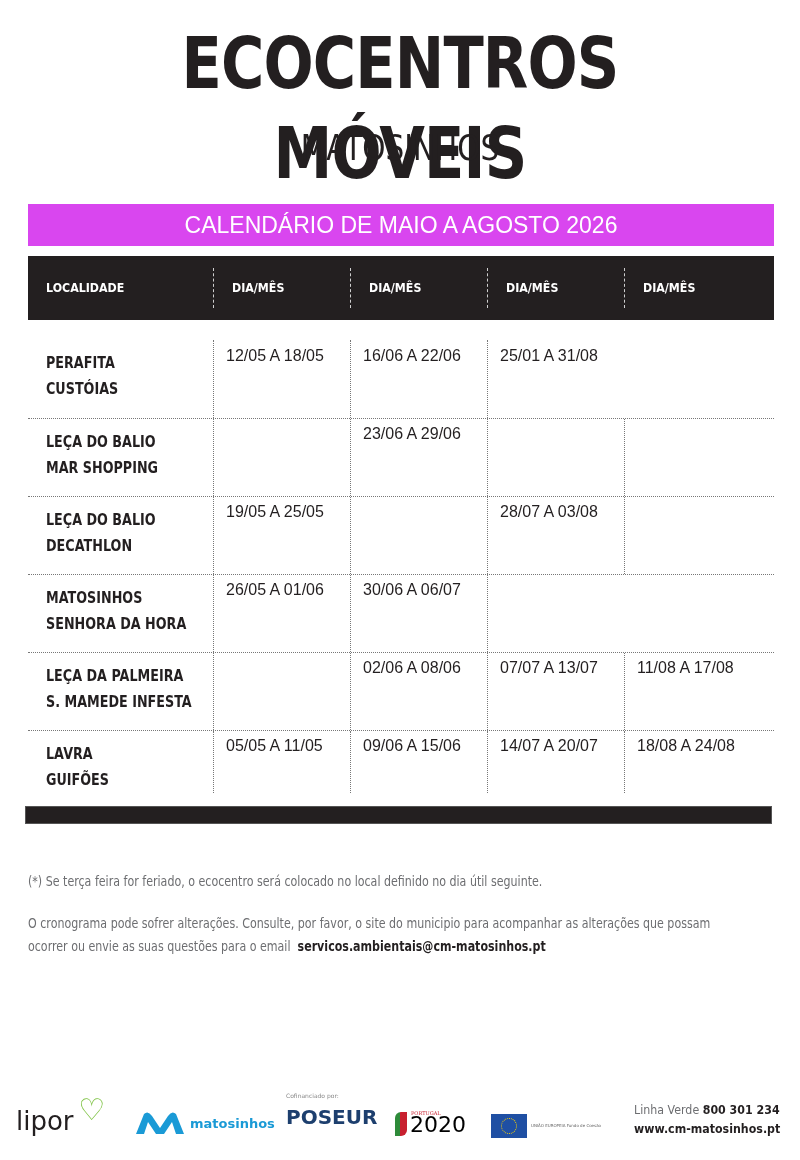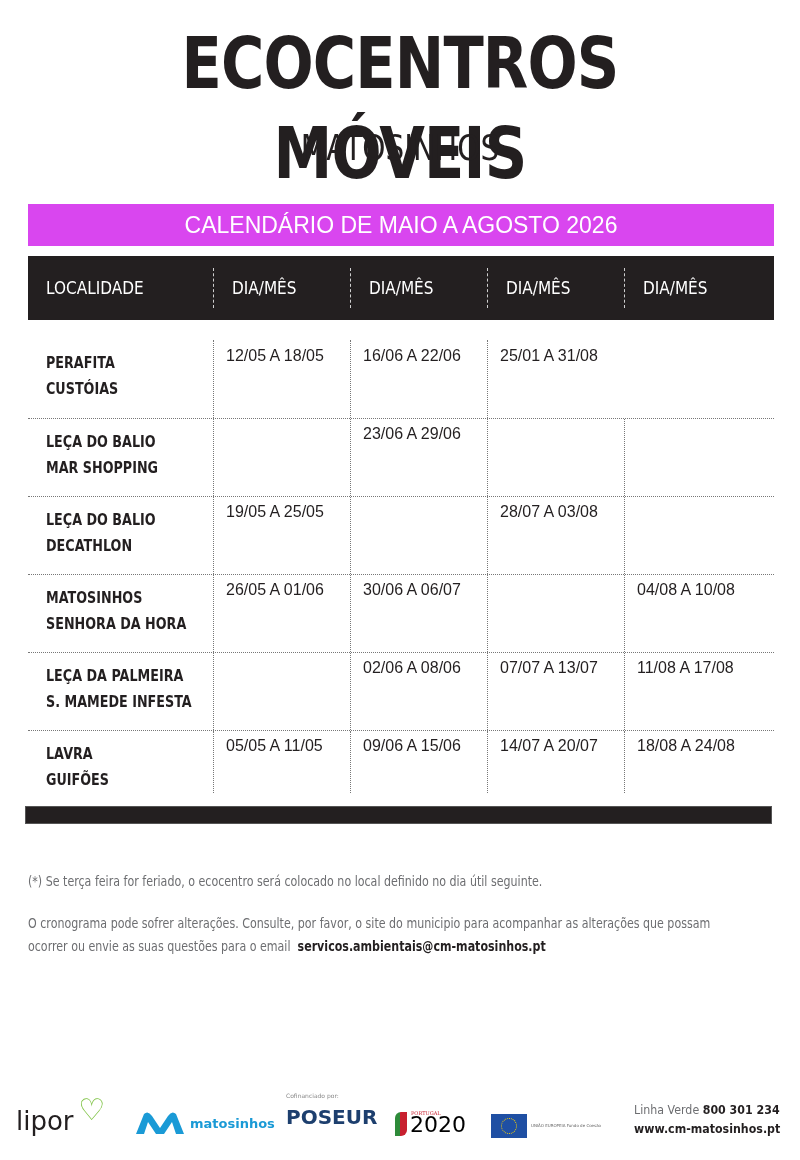--- a/index.html
+++ b/index.html
@@ -20,22 +20,22 @@
   .green-bar {
     position: absolute; left: 28px; top: 204px; width: 746px; height: 42px;
     background: #d946ef; color: #ffffff; text-align: center;
     font-family: "Liberation Sans", sans-serif; font-size: 23px; line-height: 42px;
   }
   .table-head {
     position: absolute; left: 28px; top: 256px; width: 746px; height: 64px;
     background: #231f20; display: flex; align-items: center;
   }
   .th {
-    color: #ffffff; font-family: "DejaVu Sans", sans-serif; font-weight: normal;
-    font-size: 18px; height: 40px; line-height: 40px; position: relative;
+    color: #ffffff; font-family: "DejaVu Sans", sans-serif; font-weight: bold;
+    font-size: 13px; height: 40px; line-height: 40px; position: relative;
     transform-origin: left center;
   }
   .th span { display: inline-block; transform: scaleX(0.85); transform-origin: left center; }
   .th.loc { width: 185px; padding-left: 18px; }
   .th.col { width: 137px; padding-left: 18px; border-left: 1px dashed #cfcfcf; }
   .th.col:last-child { width: 150px; }
 
   .rows { position: absolute; left: 28px; top: 340px; width: 746px; }
   .row { display: flex; height: 78px; border-bottom: 1px dotted #777; }
   .row:last-child { border-bottom: none; height: 62px; }
@@ -140,21 +140,20 @@
     <div class="cell"></div>
   </div>
   <div class="row">
     <div class="cell-loc">
       <div>MATOSINHOS</div>
       <div>SENHORA DA HORA</div>
     </div>
     <div class="cell">26/05 A 01/06</div>
     <div class="cell">30/06 A 06/07</div>
     <div class="cell"></div>
-    <div class="cell">04/08 A 10/08</div>
   </div>
   <div class="row">
     <div class="cell-loc">
       <div>LEÇA DA PALMEIRA</div>
       <div>S. MAMEDE INFESTA</div>
     </div>
     <div class="cell"></div>
     <div class="cell">02/06 A 08/06</div>
     <div class="cell">07/07 A 13/07</div>
     <div class="cell">11/08 A 17/08</div>

